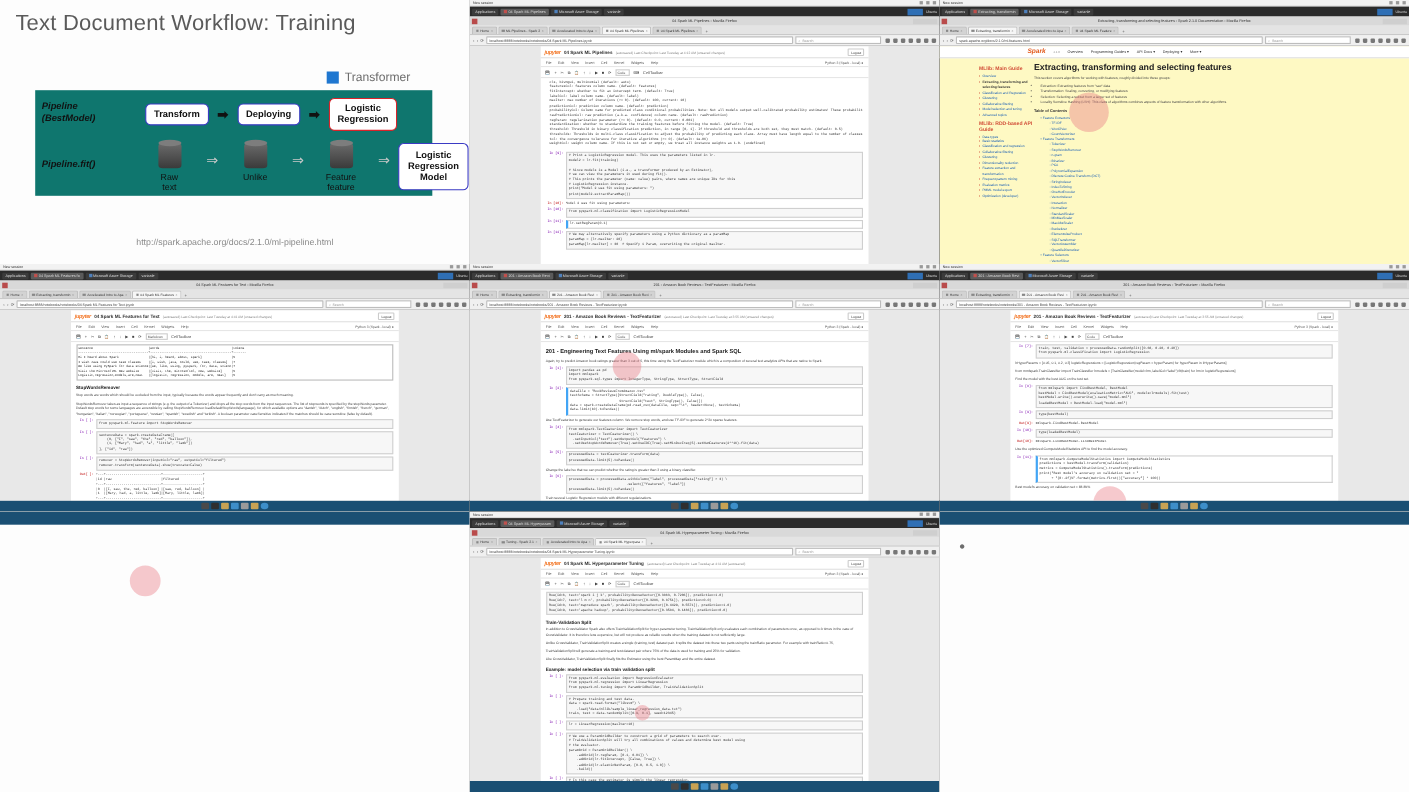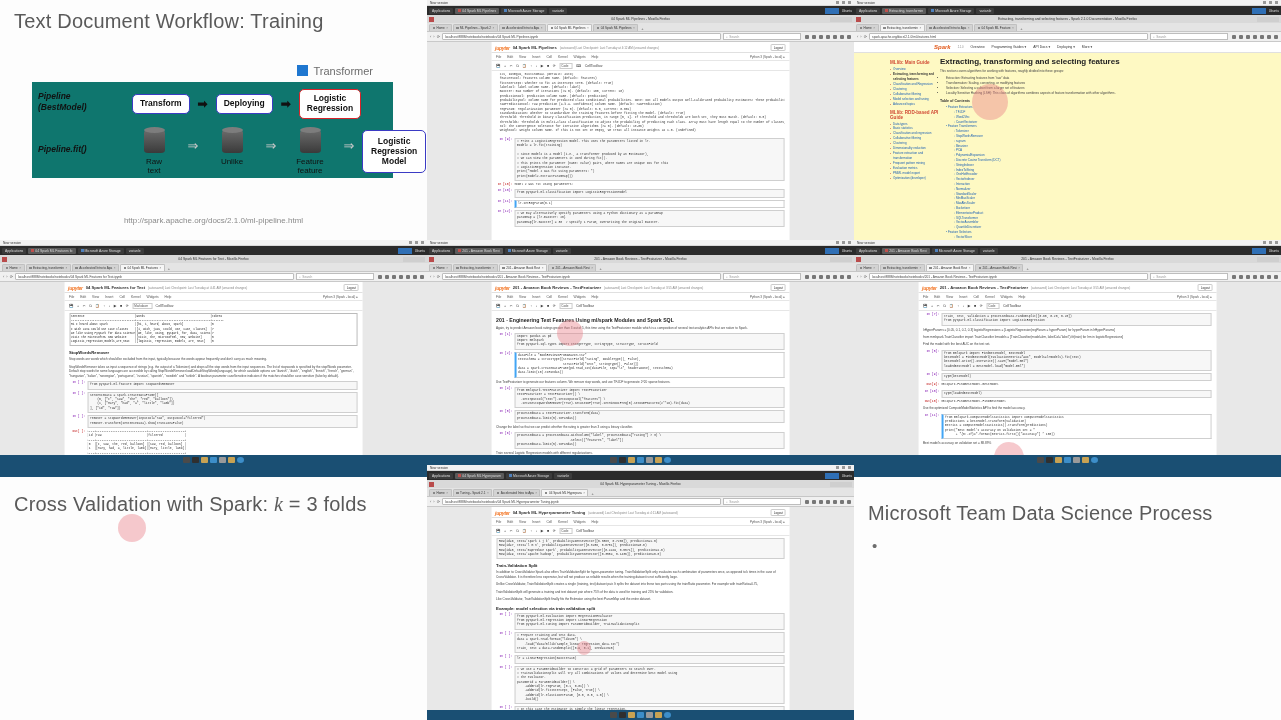--- a/index.html
+++ b/index.html
@@ -1189,23 +1189,20 @@
         <i style="background:#9a9a9a"></i>
         <i style="background:#c8a253"></i>
         <i style="background:#3d8ec9;border-radius:50%"></i>
       </div>
     </div>
   </div>
 
   <div class="cell">
     <div class="slide p7">
       <div class="tb"></div>
-      <div class="title slide-title" style="position:absolute;left:14px;top:28px;">
-        <span>Cross Validation with Spark:  </span><i style="font-family:'Liberation Serif',serif;">k</i><span> = 3 folds</span>
-      </div>
 
       <span class="hl-blob" style="left:118px;top:49px;width:28px;height:28px;"></span>
 
     </div>
   </div>
 
   <div class="cell">
     <div class="win">
       <div class="win-tbar">
         <span class="tt">New session</span>
@@ -1372,20 +1369,19 @@
         <i style="background:#9a9a9a"></i>
         <i style="background:#c8a253"></i>
         <i style="background:#3d8ec9;border-radius:50%"></i>
       </div>
     </div>
   </div>
 
   <div class="cell">
     <div class="slide p9">
       <div class="tb"></div>
-      <div class="slide-title title">Microsoft Team Data Science Process</div>
       <div class="bullet">
         <span>•</span>
       </div>
     </div>
   </div>
 
 </div>
 
 </body></html>

